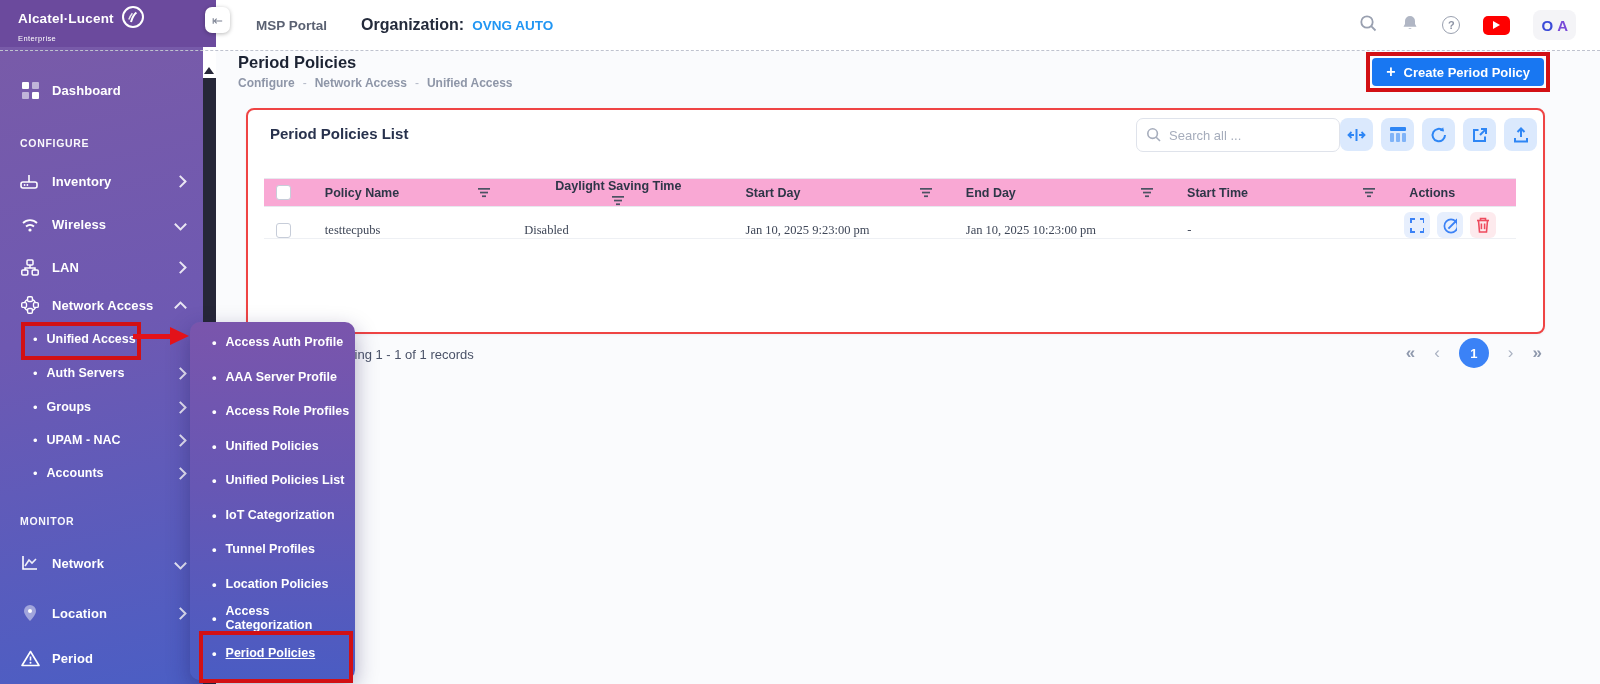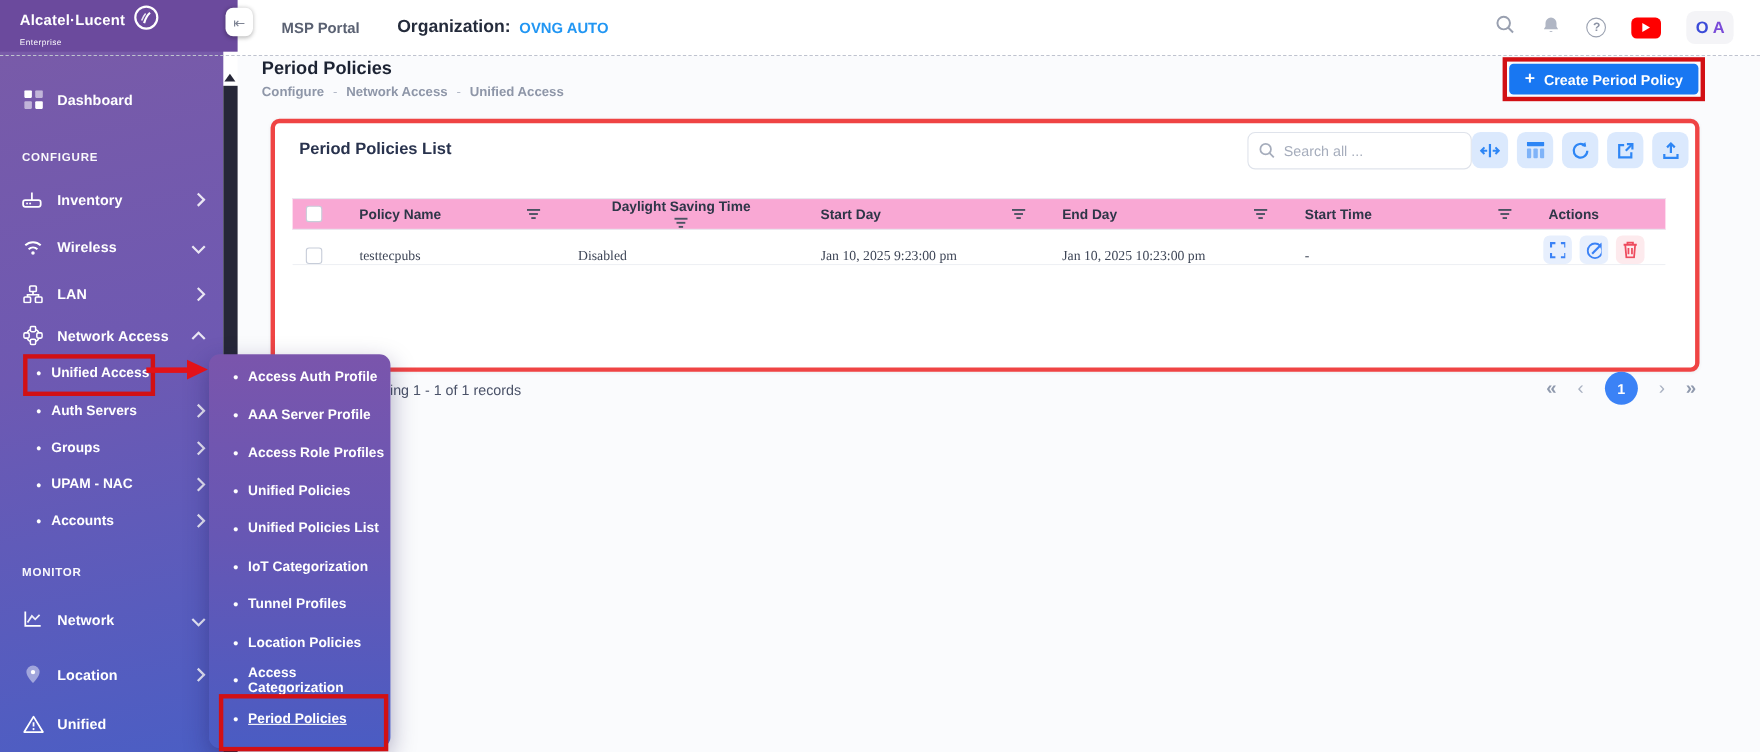--- a/index.html
+++ b/index.html
@@ -61,21 +61,21 @@
   .breadcrumb{position:absolute;left:22px;top:25px;font-size:12px;color:#8e96a8;display:flex;gap:8px;font-weight:bold;}
   .bc-sep{color:#b3b9c7;font-weight:normal;}
 
   .create-annot{position:absolute;top:1px;right:50px;border:4px solid #d21014;padding:2px;z-index:6;}
   .create-btn{height:28px;background:#1877f2;color:#fff;border:none;border-radius:4px;font-size:13px;
               font-weight:bold;display:flex;align-items:center;gap:8px;padding:0 14px;cursor:pointer;
               font-family:"Liberation Sans",sans-serif;}
   .plus{font-size:16px;font-weight:bold;margin-top:-1px;}
 
   .card{position:absolute;left:30px;right:55px;top:57px;height:222px;background:#fff;
-        border:4px solid #ef4444;border-radius:8px;box-shadow:0 1px 3px rgba(20,30,60,.05);}
+        border:2px solid #ef4444;border-radius:8px;box-shadow:0 1px 3px rgba(20,30,60,.05);}
   .card-title{position:absolute;left:22px;top:15px;font-size:15px;font-weight:bold;color:#28324d;}
   .search-wrap{position:absolute;right:203px;top:8px;width:204px;height:34px;}
   .search-wrap input{width:100%;height:100%;border:1px solid #dfe3eb;border-radius:7px;box-sizing:border-box;
         padding:0 8px 0 32px;font-size:13px;color:#333;outline:none;font-family:"Liberation Sans",sans-serif;}
   .search-wrap input::placeholder{color:#a6adbc;}
   .search-wrap .sic{position:absolute;left:10px;top:9px;}
   .tools{position:absolute;right:6px;top:8px;display:flex;gap:8px;}
   .tool{width:33px;height:33px;border-radius:8px;background:#dbe9fd;border:none;display:flex;
         align-items:center;justify-content:center;cursor:pointer;}
 
@@ -239,21 +239,21 @@
       <span class="chev right"></span>
     </div>
     <div class="srow" style="top:643px;">
       <span class="ic">
         <svg width="19" height="17">
             <path d="M9.5 1.5L18 15.5H1z" stroke="#fff" stroke-width="1.6" fill="none" stroke-linejoin="round"></path>
             <line x1="9.5" y1="6.5" x2="9.5" y2="10.5" stroke="#fff" stroke-width="1.6"></line>
             <circle cx="9.5" cy="12.8" r="1" fill="#fff"></circle>
           </svg>
       </span>
-      <span class="lbl">Unified</span>
+      <span class="lbl">Period</span>
     </div>
   </div>
 
   <div class="logo-block">
     <div class="logo-col">
       <div class="logo-row">
         <span class="logo-name">Alcatel·Lucent</span>
         <span>
           <svg width="24" height="24">
               <circle cx="12" cy="12" r="10" stroke="#fff" stroke-width="2" fill="none"></circle>

